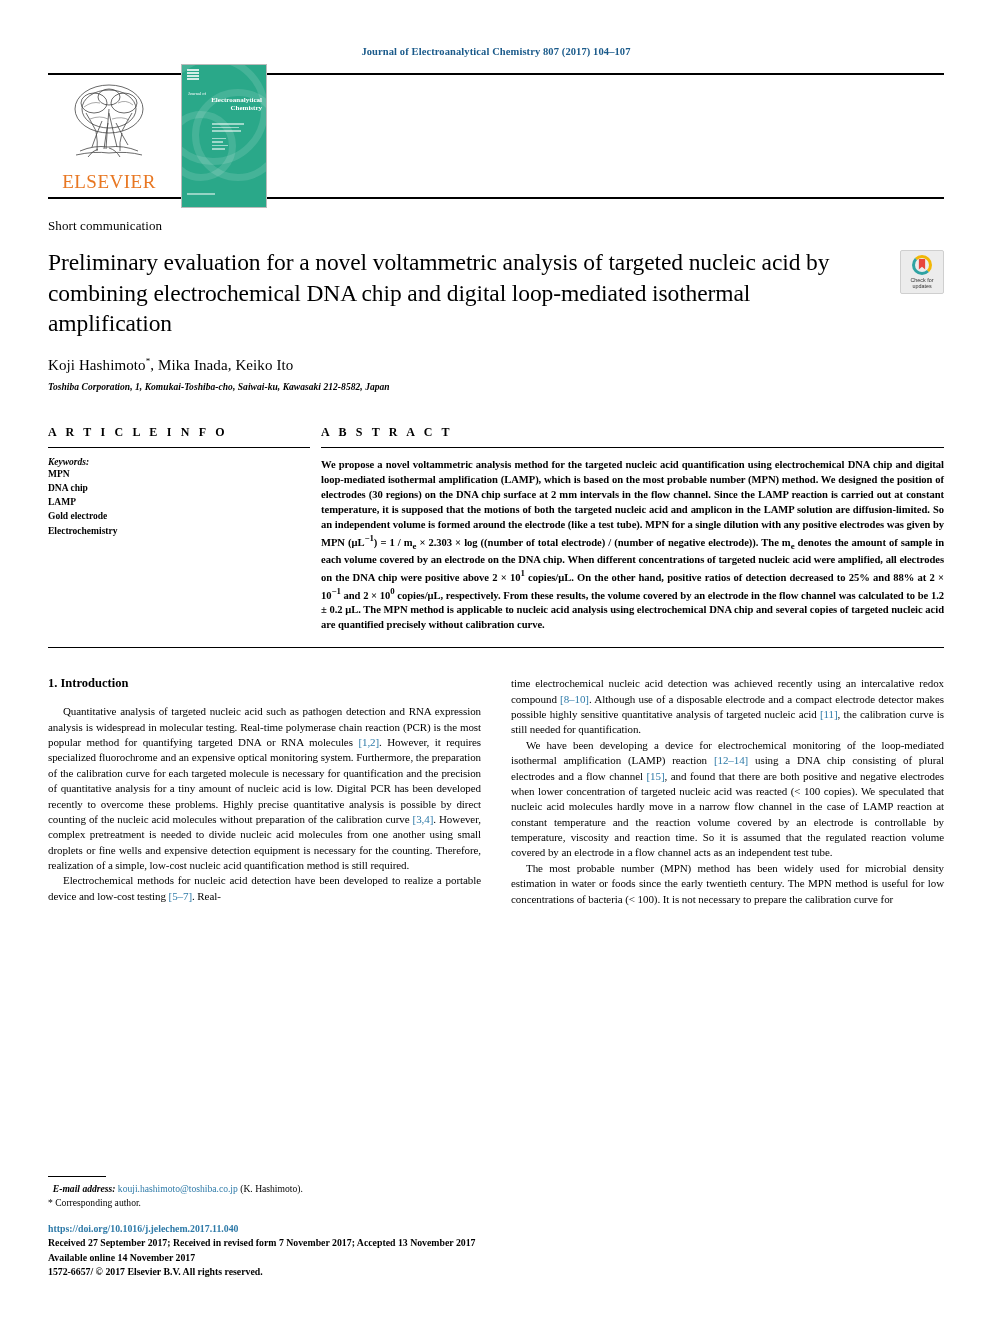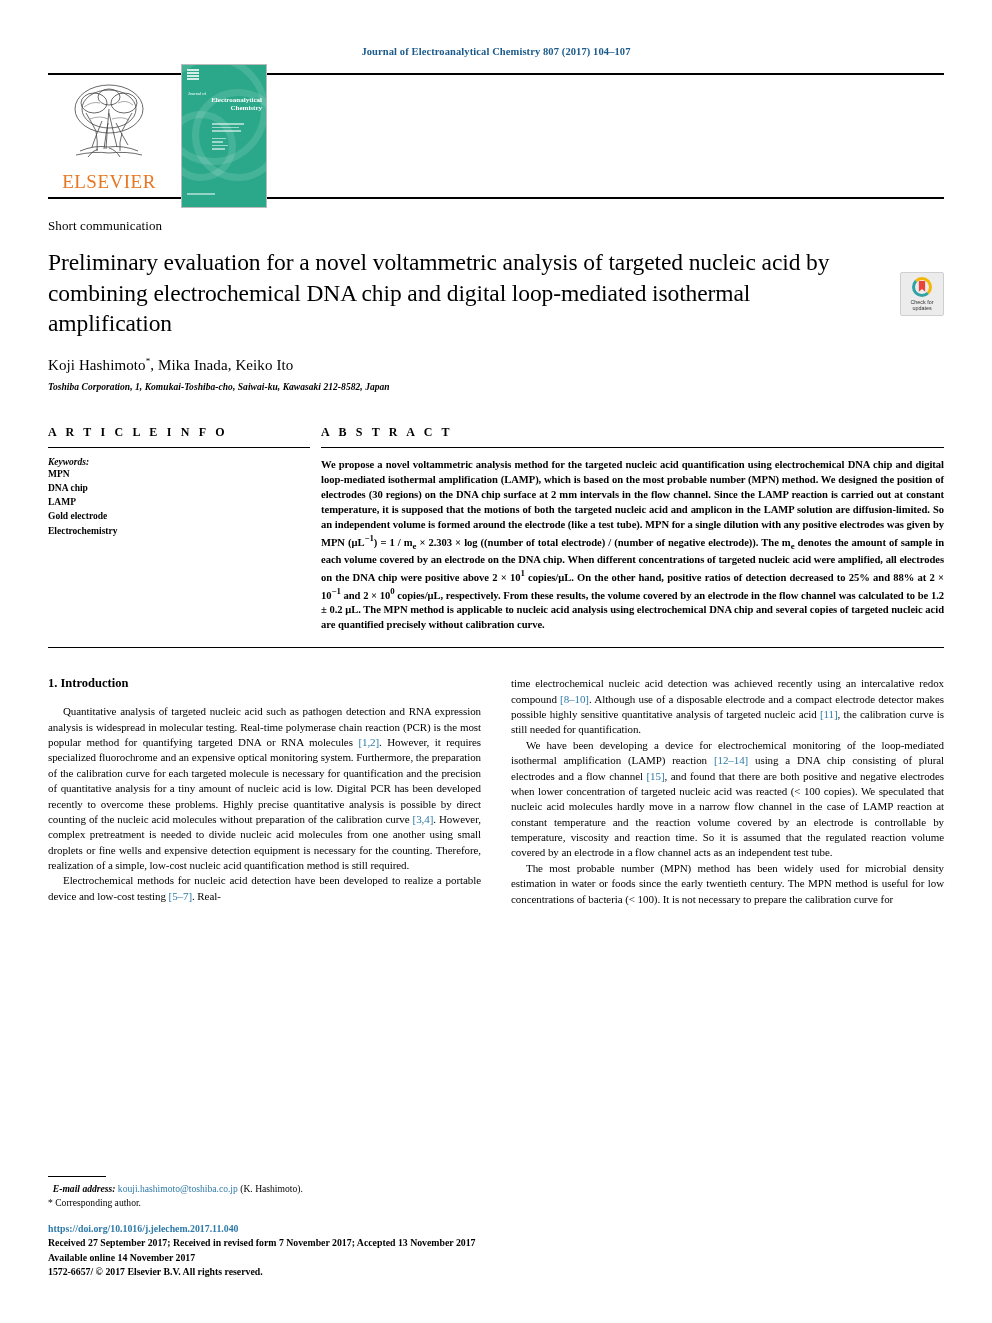--- a/index.html
+++ b/index.html
@@ -123,21 +123,21 @@
   }
   .elsevier-mark i { display:block; height:1.6px; background:#fff; margin-bottom:1.4px; opacity:.8;}
   .masthead-bottom { border-bottom: 2px solid #000; }
 
   
   .sec-type {
     font-size: 13px;
     margin-top: 19px;
     letter-spacing: .1px;
   }
-  .title-row { display:flex; align-items:center; margin-top: 13px; }
+  .title-row { display:flex; align-items:flex-start; margin-top: 13px; }
   .article-title {
     flex: 1 1 auto;
     font-size: 23.5px;
     line-height: 1.30;
     letter-spacing: -.1px;
     padding-right: 22px;
     font-weight: normal;
     margin: 0;
   }
   .crossmark {

